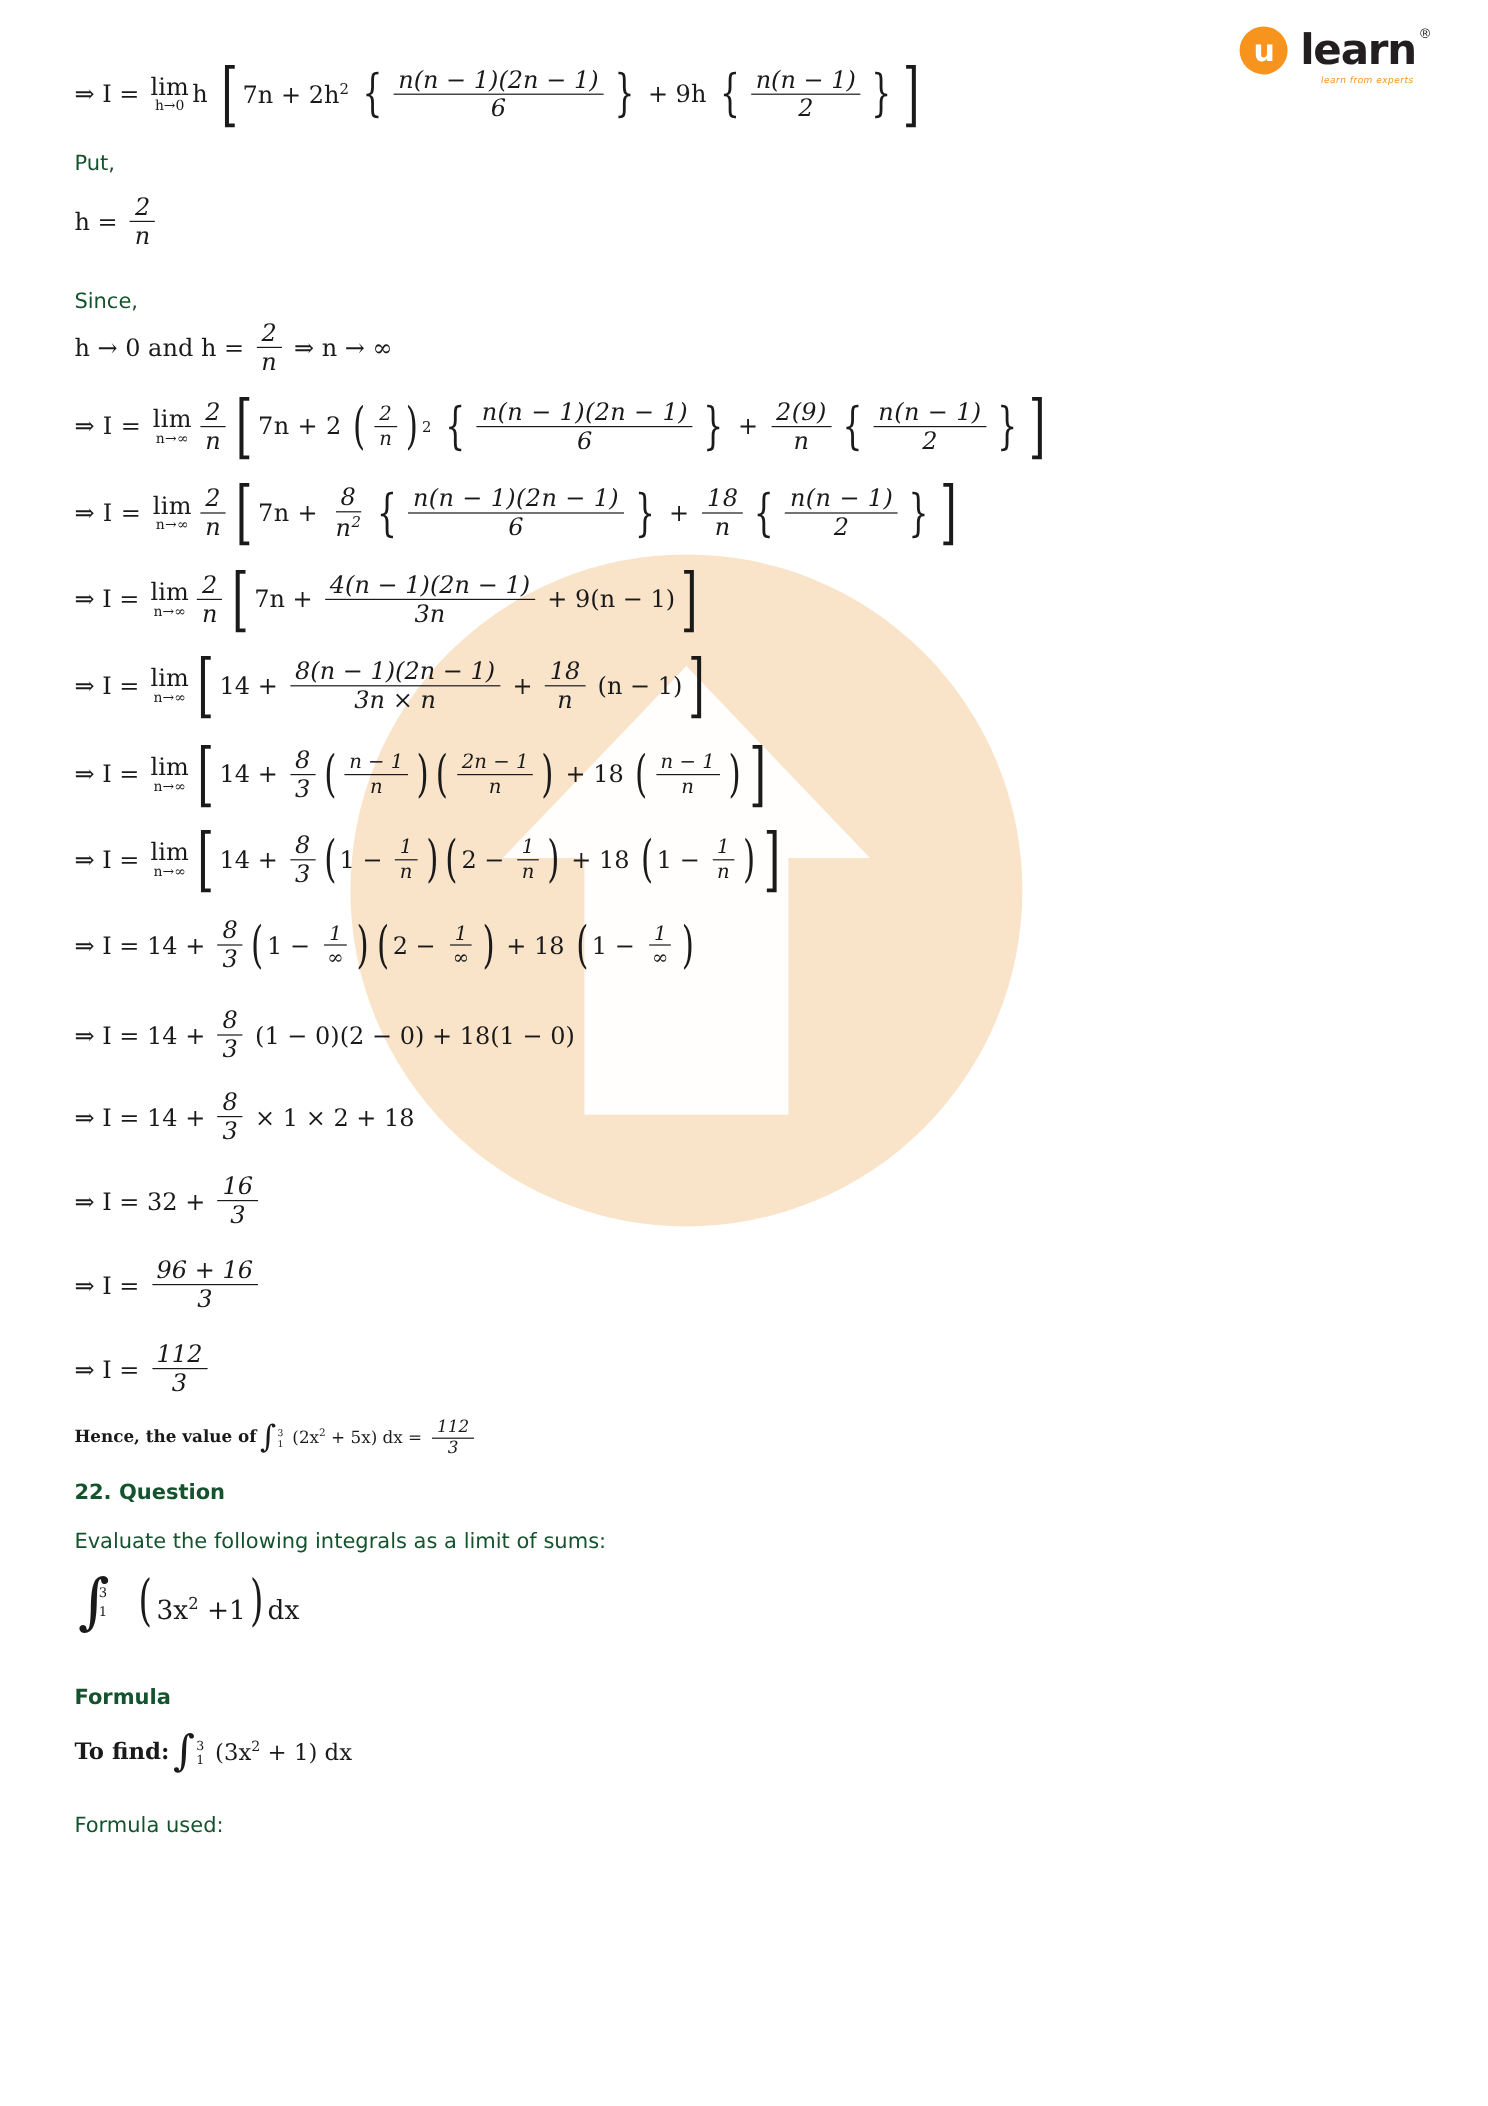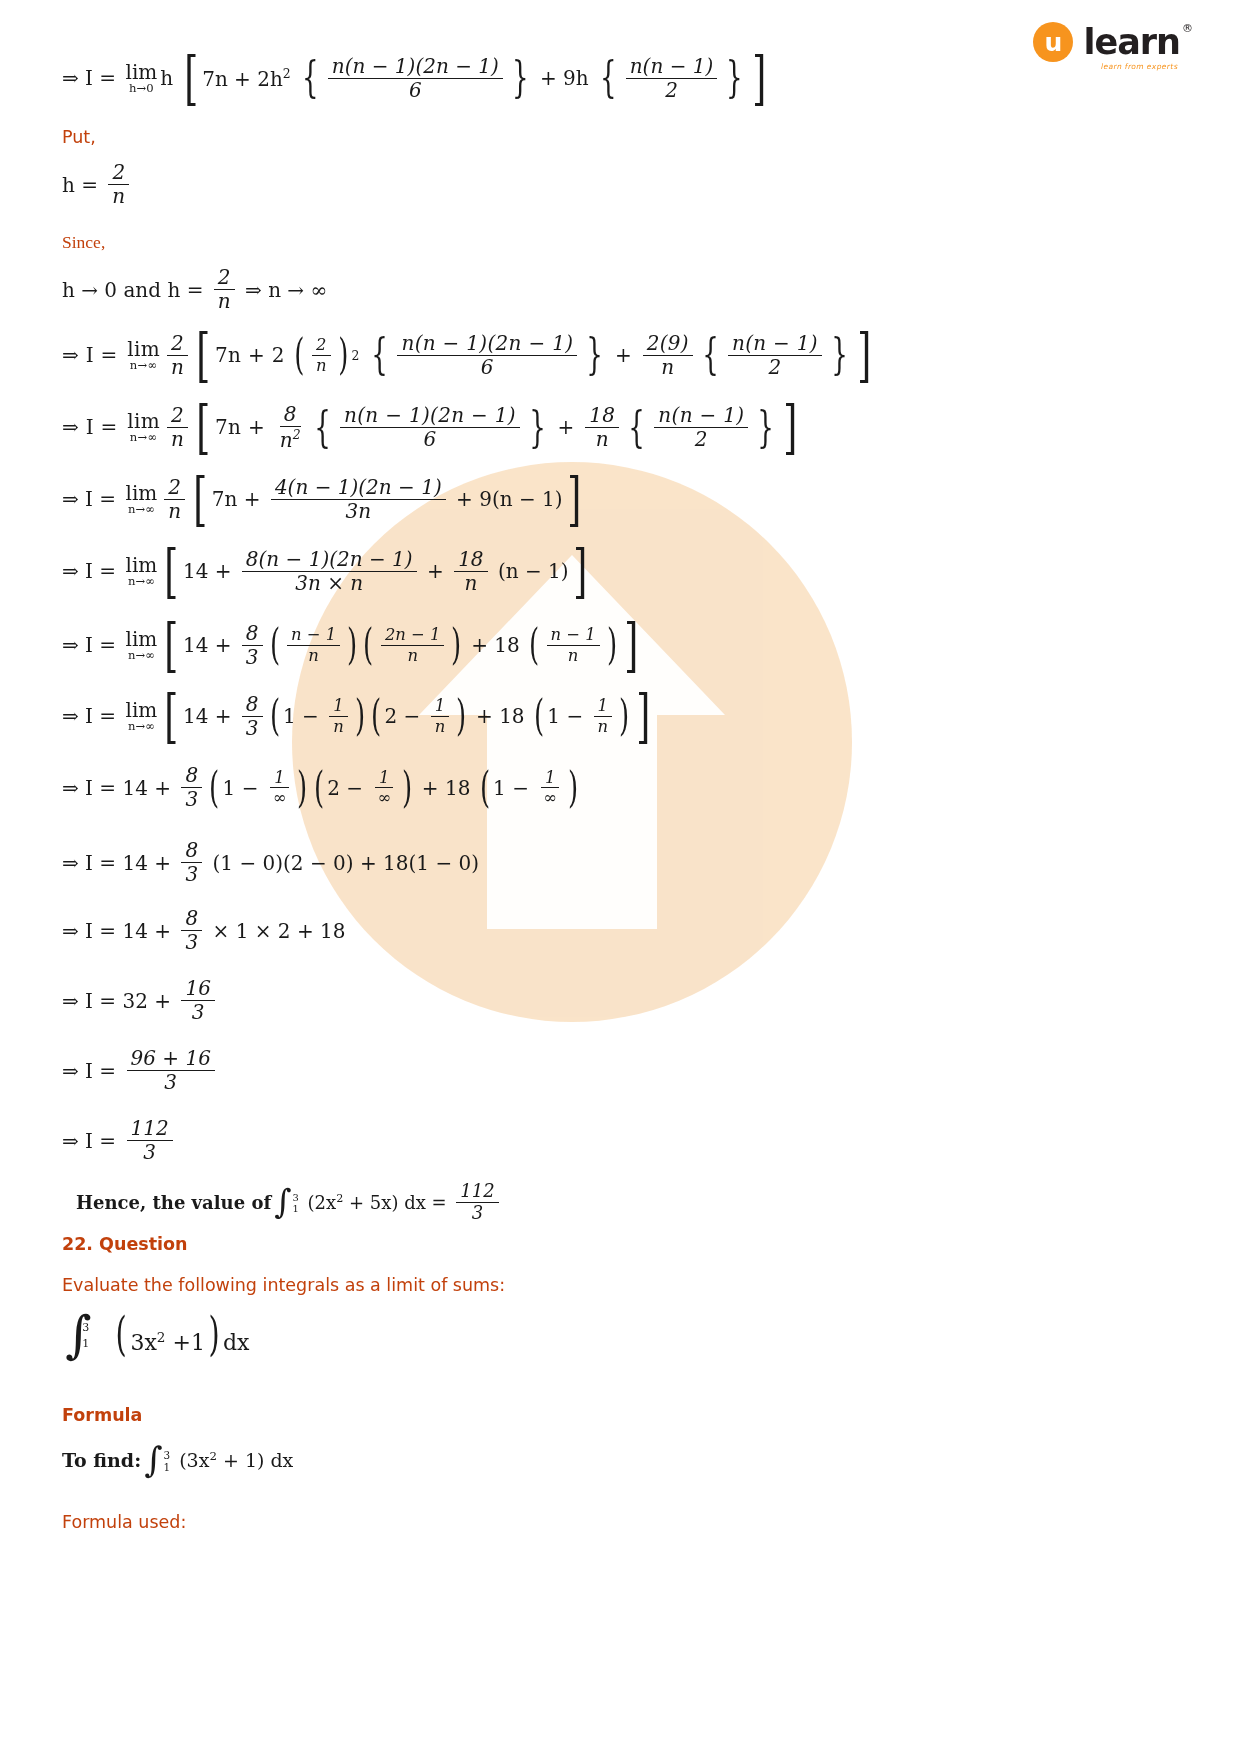--- a/index.html
+++ b/index.html
@@ -91,21 +91,21 @@
     position: relative;
     z-index: 2;
     padding: 0 62px;
     box-sizing: border-box;
   }
   .line {
     position: absolute;
     white-space: nowrap;
   }
 
-  .txt { font-size: 17.5px; color: #c2410c; }
+  .txt { font-size: 17.5px; color: #14532d; }
   .bold { font-weight: bold; }
 
   
   .math {
     font-family: "DejaVu Serif", serif;
     font-size: 20px;
     color: #1a1a1a;
     display: flex;
     align-items: center;
     white-space: nowrap;
@@ -211,21 +211,21 @@
   <div class="line txt" style="left:62px; top:127px;">Put,</div>
 
   <div class="line math" style="left:62px; top:162px;">
     <span>h&nbsp;=&nbsp;</span>
     <span class="frac">
         <span class="num">2</span>
         <span class="den">n</span>
       </span>
   </div>
 
-  <div class="line txt" style="left:62px; top:232px;font-family:Liberation Serif, serif;">Since,</div>
+  <div class="line txt" style="left:62px; top:242px;">Since,</div>
 
   <div class="line math" style="left:62px; top:267px;">
     <span>h&nbsp;→&nbsp;0&nbsp;and&nbsp;h&nbsp;=&nbsp;</span>
     <span class="frac">
         <span class="num">2</span>
         <span class="den">n</span>
       </span>
     <span>&nbsp;⇒&nbsp;n&nbsp;→&nbsp;∞</span>
   </div>
 
@@ -482,21 +482,21 @@
   </div>
 
   <div class="line math" style="left:62px; top:1118px;">
     <span>⇒&nbsp;I&nbsp;=&nbsp;</span>
     <span class="frac">
         <span class="num">112</span>
         <span class="den">3</span>
       </span>
   </div>
 
-  <div class="line math" style="left:76px; top:1182px; font-size:18px;">
+  <div class="line math" style="left:62px; top:1182px; font-size:14px;">
     <span class="bold">Hence, the value of</span>
     <span class="intwrap">
       <span class="intsym">∫</span>
       <span class="intlimits">
           <span>3</span>
           <span>1</span>
         </span>
     </span>
     <span>&nbsp;(2x<sup class="sp">2</sup>&nbsp;+&nbsp;5x)&nbsp;dx&nbsp;=&nbsp;</span>
     <span class="frac">

